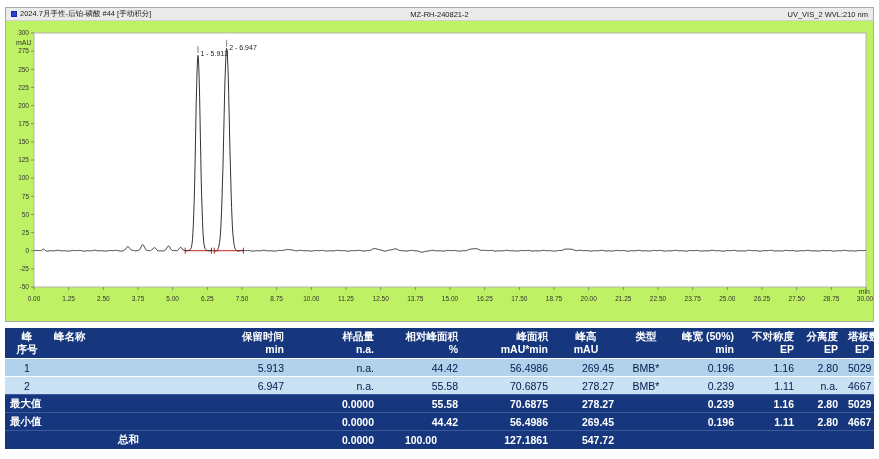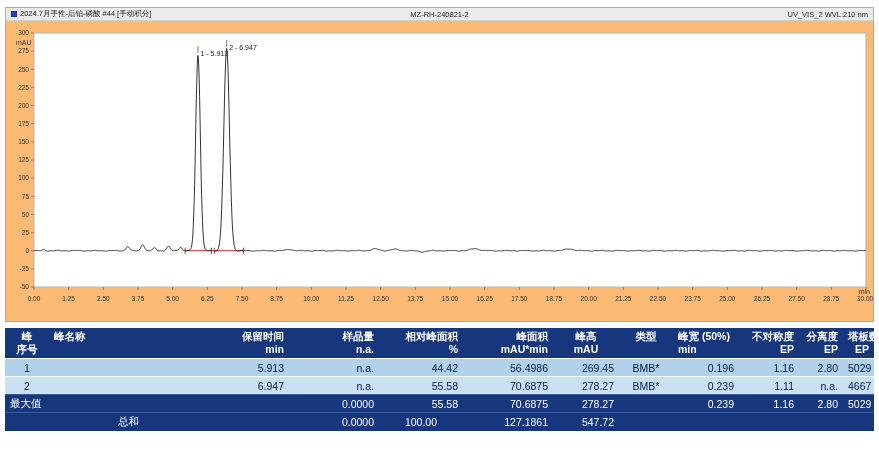--- a/index.html
+++ b/index.html
@@ -5,21 +5,21 @@
   * { box-sizing: border-box; margin: 0; padding: 0; }
   html,body { width: 879px; height: 459px; }
   body {
     background: #ffffff;
     font-family: "Liberation Sans", "DejaVu Sans", sans-serif;
     overflow: hidden;
   }
   .chart-wrap {
     margin: 7px 5px 0 5px;
     border: 1px solid #ababab;
-    background: #fdba74;
+    background: #bef264;
   }
   .titlebar {
     height: 13px;
     background: #ebebeb;
     border-bottom: 1px solid #d2d2d2;
     display: flex;
     align-items: center;
     font-size: 7.5px;
     color: #1a1a1a;
     padding: 0 5px;
@@ -44,21 +44,21 @@
   th, td { padding: 0 5px; overflow: hidden; white-space: nowrap; }
   thead th {
     background: #16377E; color: #ffffff; font-weight: bold;
     vertical-align: top; padding-top: 2px; padding-bottom: 2px;
   }
   thead th div { line-height: 13px; }
   tr.body-row td { height: 18px; border-top: 1px solid #ffffff; color: #001a4d; }
   tr.row0 td { background: #B2D1EA; }
   tr.row1 td { background: #C9E1F3; }
   tr.summary-row td {
-    background: #16377E; color: #ffffff; font-weight: normal;
+    background: #16377E; color: #ffffff; font-weight: bold;
     height: 18px; border-top: 1px solid #3a5aa0;
   }
 </style>
 </head>
 <body>
 
 <div class="chart-wrap">
   <div class="titlebar">
     <span class="tleft">
       <span class="swatch"></span>
@@ -208,21 +208,21 @@
             <div>mAU*min</div>
           </th>
           <th style="">
             <div>峰高</div>
             <div>mAU</div>
           </th>
           <th style="text-align: center;">
             <div>类型</div>
             <div></div>
           </th>
-          <th style="text-align: left;">
+          <th style="text-align: right;">
             <div>峰宽 (50%)</div>
             <div>min</div>
           </th>
           <th style="text-align: right;">
             <div>不对称度</div>
             <div>EP</div>
           </th>
           <th style="text-align: right;">
             <div>分离度</div>
             <div>EP</div>
@@ -269,20 +269,33 @@
           <td style="text-align: right;">55.58</td>
           <td style="text-align: right;">70.6875</td>
           <td style="text-align: right;">278.27</td>
           <td style="text-align: center;"></td>
           <td style="text-align: right;">0.239</td>
           <td style="text-align: right;">1.16</td>
           <td style="text-align: right;">2.80</td>
           <td style="text-align: right;">5029</td>
         </tr>
         <tr class="summary-row">
+          <td colspan="2" style="text-align: left;">最小值</td>
+          <td style="text-align: right;"></td>
+          <td style="text-align: right;">0.0000</td>
+          <td style="text-align: right;">44.42</td>
+          <td style="text-align: right;">56.4986</td>
+          <td style="text-align: right;">269.45</td>
+          <td style="text-align: center;"></td>
+          <td style="text-align: right;">0.196</td>
+          <td style="text-align: right;">1.11</td>
+          <td style="text-align: right;">2.80</td>
+          <td style="text-align: right;">4667</td>
+        </tr>
+        <tr class="summary-row">
           <td colspan="2" style="text-align: right;">总和</td>
           <td style="text-align: right;"></td>
           <td style="text-align: right;">0.0000</td>
           <td style="text-align: center;">100.00</td>
           <td style="text-align: right;">127.1861</td>
           <td style="text-align: right;">547.72</td>
           <td style="text-align: center;"></td>
           <td style="text-align: right;"></td>
           <td style="text-align: right;"></td>
           <td style="text-align: right;"></td>

